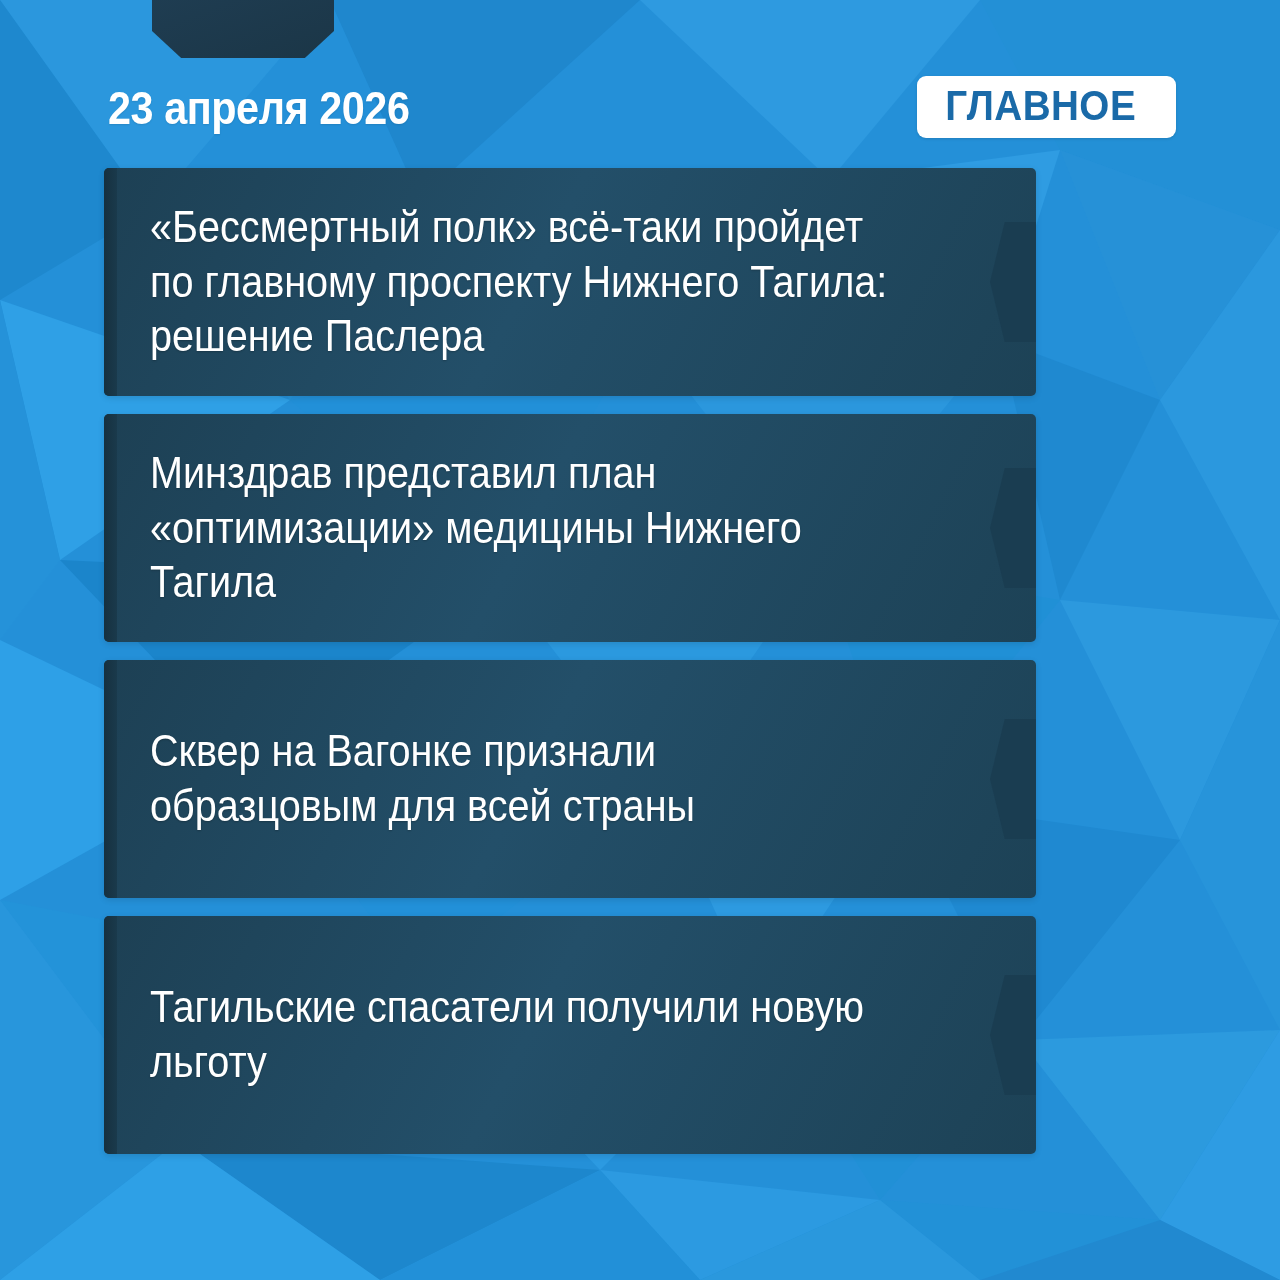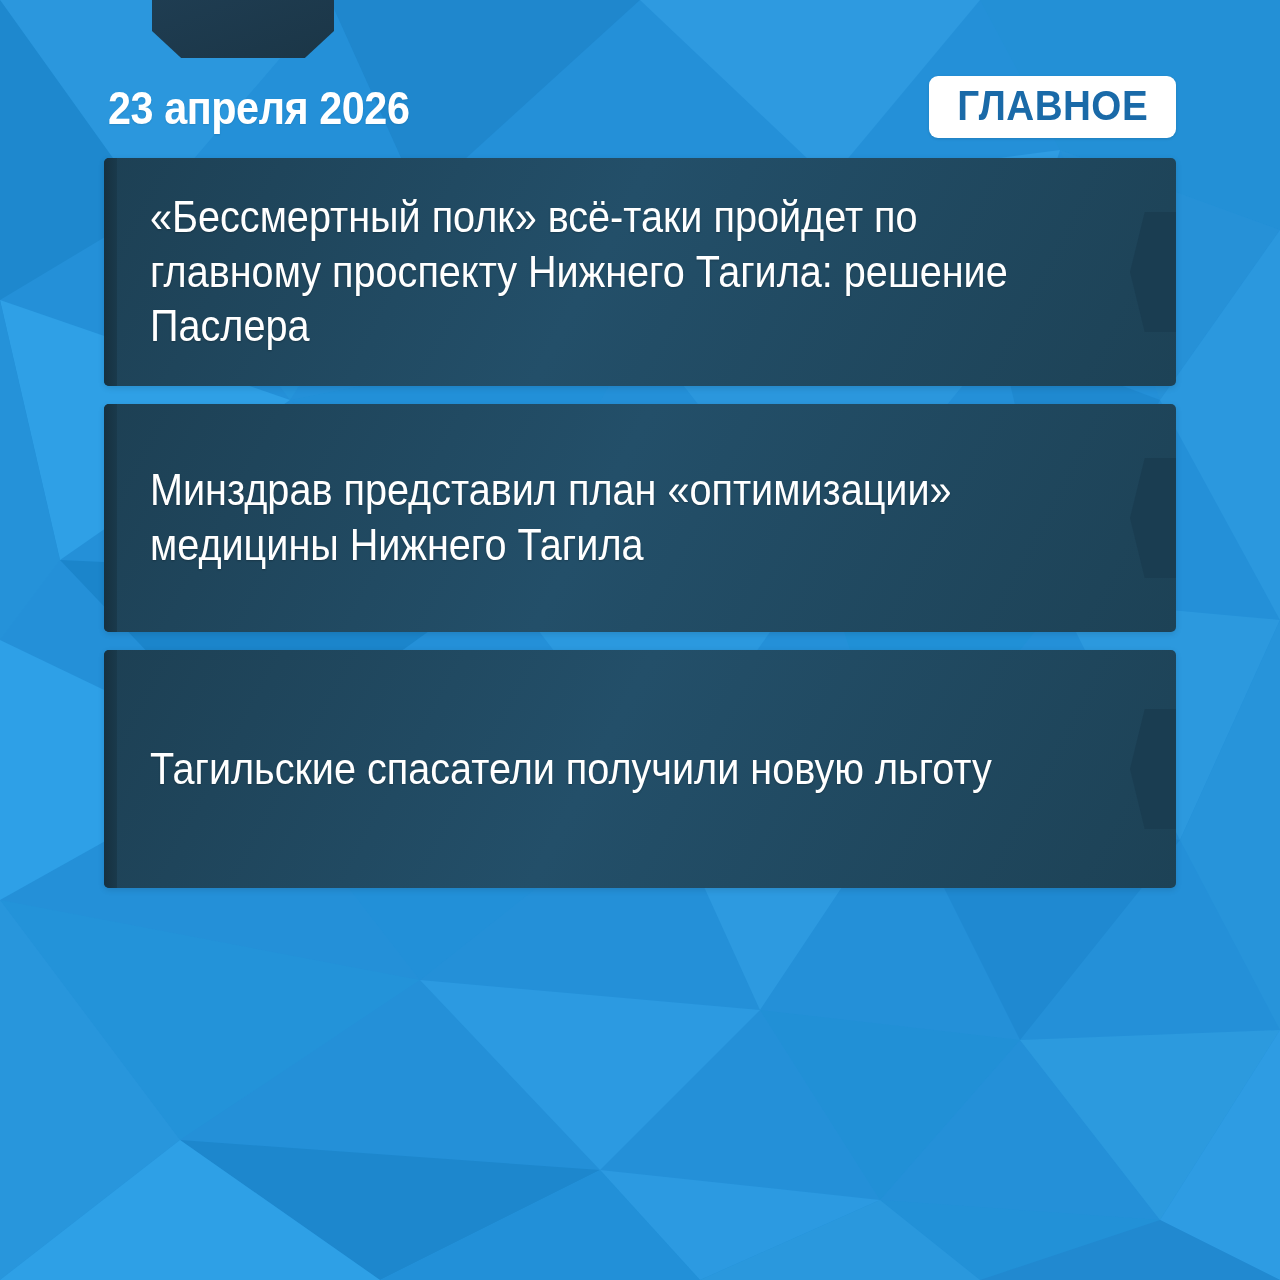--- a/index.html
+++ b/index.html
@@ -64,42 +64,42 @@
     line-height: 1;
     transform: scaleX(0.88);
     transform-origin: left center;
     white-space: nowrap;
     text-shadow: 0 1px 2px rgba(0,0,0,0.10);
   }
 
   .main-badge {
     background: #ffffff;
     border-radius: 9px;
-    padding: 9px 20px 11px 20px;
+    padding: 9px 32px 11px 20px;
     box-shadow: 0 1px 3px rgba(0,0,0,0.13);
     display: inline-block;
   }
   .main-badge-text {
     color: #1a6aa8;
     font-size: 42px;
     font-weight: 700;
     line-height: 1;
     letter-spacing: 0.5px;
     transform: scaleX(0.92);
     transform-origin: center;
     display: block;
     white-space: nowrap;
   }
 
   
   .cards {
     position: absolute;
     left: 104px;
-    top: 158px;
-    width: 1072px;
+    top: 168px;
+    width: 932px;
   }
 
   .card {
     position: relative;
     background: linear-gradient(118deg, #1d4054 0%, #234f69 46%, #1d4256 100%);
     border-radius: 5px;
     margin-bottom: 18px;
     box-sizing: border-box;
     padding: 30px 62px 30px 46px;
     display: flex;
@@ -283,20 +283,24 @@
     <div class="card card-1">
       <div class="card-notch"></div>
       <div class="card-title">«Бессмертный полк» всё-таки пройдет по главному проспекту Нижнего Тагила: решение Паслера</div>
     </div>
 
     <div class="card card-2">
       <div class="card-notch"></div>
       <div class="card-title">Минздрав представил план «оптимизации» медицины Нижнего Тагила</div>
     </div>
 
+    <div class="card card-3">
+      <div class="card-notch"></div>
+      <div class="card-title">Сквер на Вагонке признали образцовым для всей страны</div>
+    </div>
 
     <div class="card card-4">
       <div class="card-notch"></div>
       <div class="card-title">Тагильские спасатели получили новую льготу</div>
     </div>
 
   </div>
 
 
 </div>

